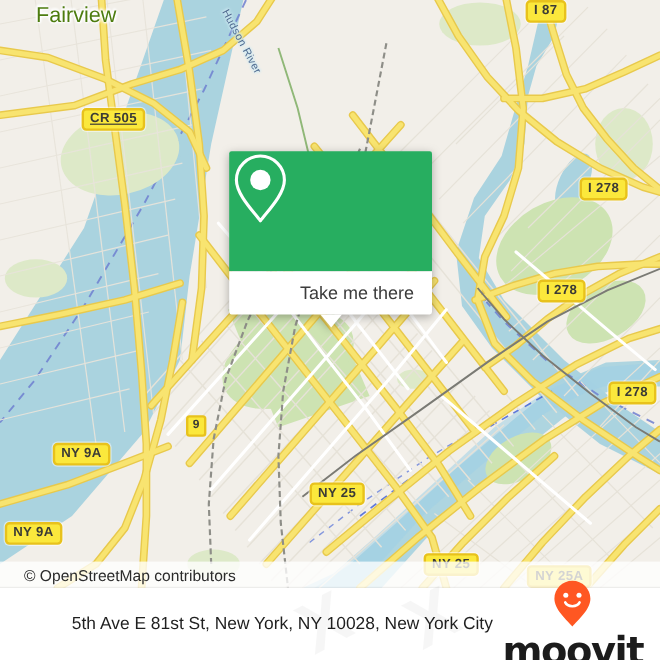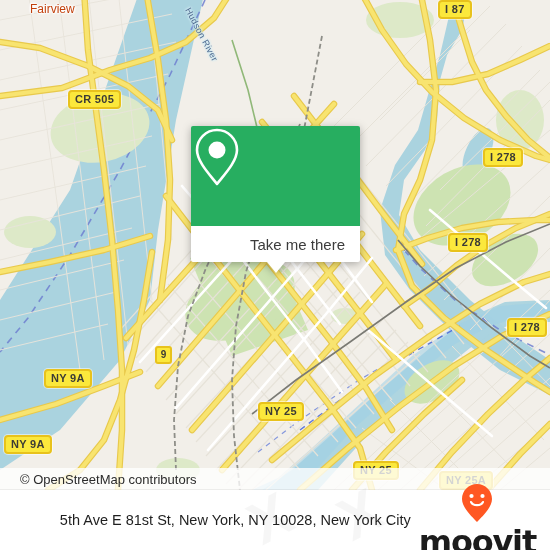--- a/index.html
+++ b/index.html
@@ -20,21 +20,21 @@
   .map-label{
     position:absolute;
     color:#4a4a48;
     font-weight:400;
     white-space:nowrap;
     text-shadow:
       1px 0 2px #fff, -1px 0 2px #fff, 0 1px 2px #fff, 0 -1px 2px #fff,
       1px 1px 2px #fff, -1px -1px 2px #fff;
     pointer-events:none;
   }
-  .place-lg{font-size:12px;color:#c2410c;}
+  .place-lg{font-size:18px;color:#4d7c0f;}
   .river-lbl{
     font-size:9px;color:#4f6a8f;letter-spacing:.4px;
     text-shadow:1px 0 2px #cfe9f2,-1px 0 2px #cfe9f2,0 1px 2px #cfe9f2,0 -1px 2px #cfe9f2;
   }
 
   
   .shield{
     position:absolute;
     background:#fbe83c;
     border:2px solid #e8c21c;
@@ -343,21 +343,21 @@
 
       <g fill="none" stroke="#90b878" stroke-width="1.6">
         <path d="M232,40 L248,90 L260,140 L266,190"></path>
       </g>
     </svg>
 
     <div class="map-label place-lg" style="left:30px;top:2px;">Fairview</div>
 
     <div class="map-label river-lbl" style="left:192px;top:6px;transform:rotate(62deg);transform-origin:left top;">Hudson River</div>
 
-    <div class="shield" style="left:68px;top:90px;">CR 505</div>
+    <div class="shield" style="left:68px;top:90px;text-decoration:underline;">CR 505</div>
     <div class="shield" style="left:438px;top:0px;text-align:center;">I 87</div>
     <div class="shield" style="left:483px;top:148px;">I 278</div>
     <div class="shield" style="left:448px;top:233px;">I 278</div>
     <div class="shield" style="left:507px;top:318px;">I 278</div>
     <div class="shield" style="left:44px;top:369px;">NY 9A</div>
     <div class="shield" style="left:4px;top:435px;">NY 9A</div>
     <div class="shield" style="left:258px;top:402px;">NY 25</div>
     <div class="shield" style="left:353px;top:461px;">NY 25</div>
     <div class="shield" style="left:439px;top:471px;">NY 25A</div>
     <div class="shield-sm" style="left:155px;top:346px;">9</div>

